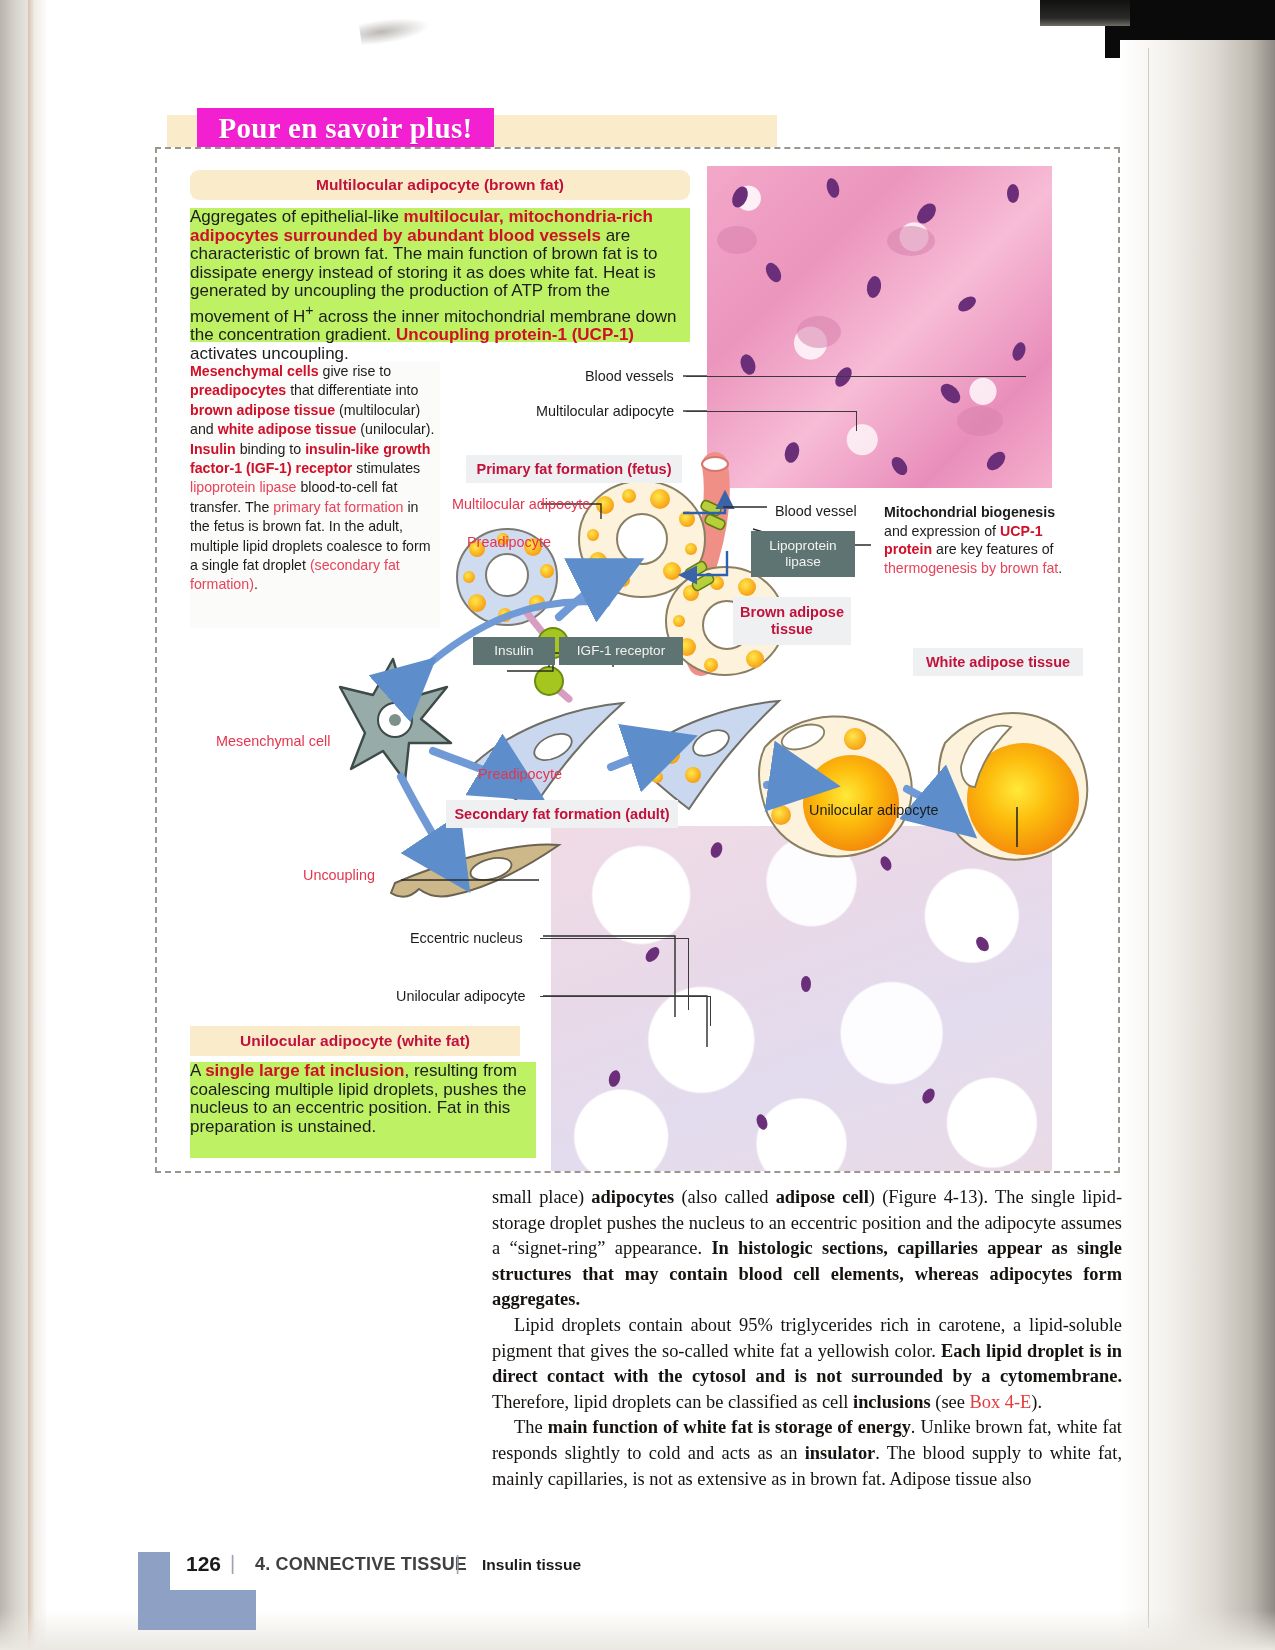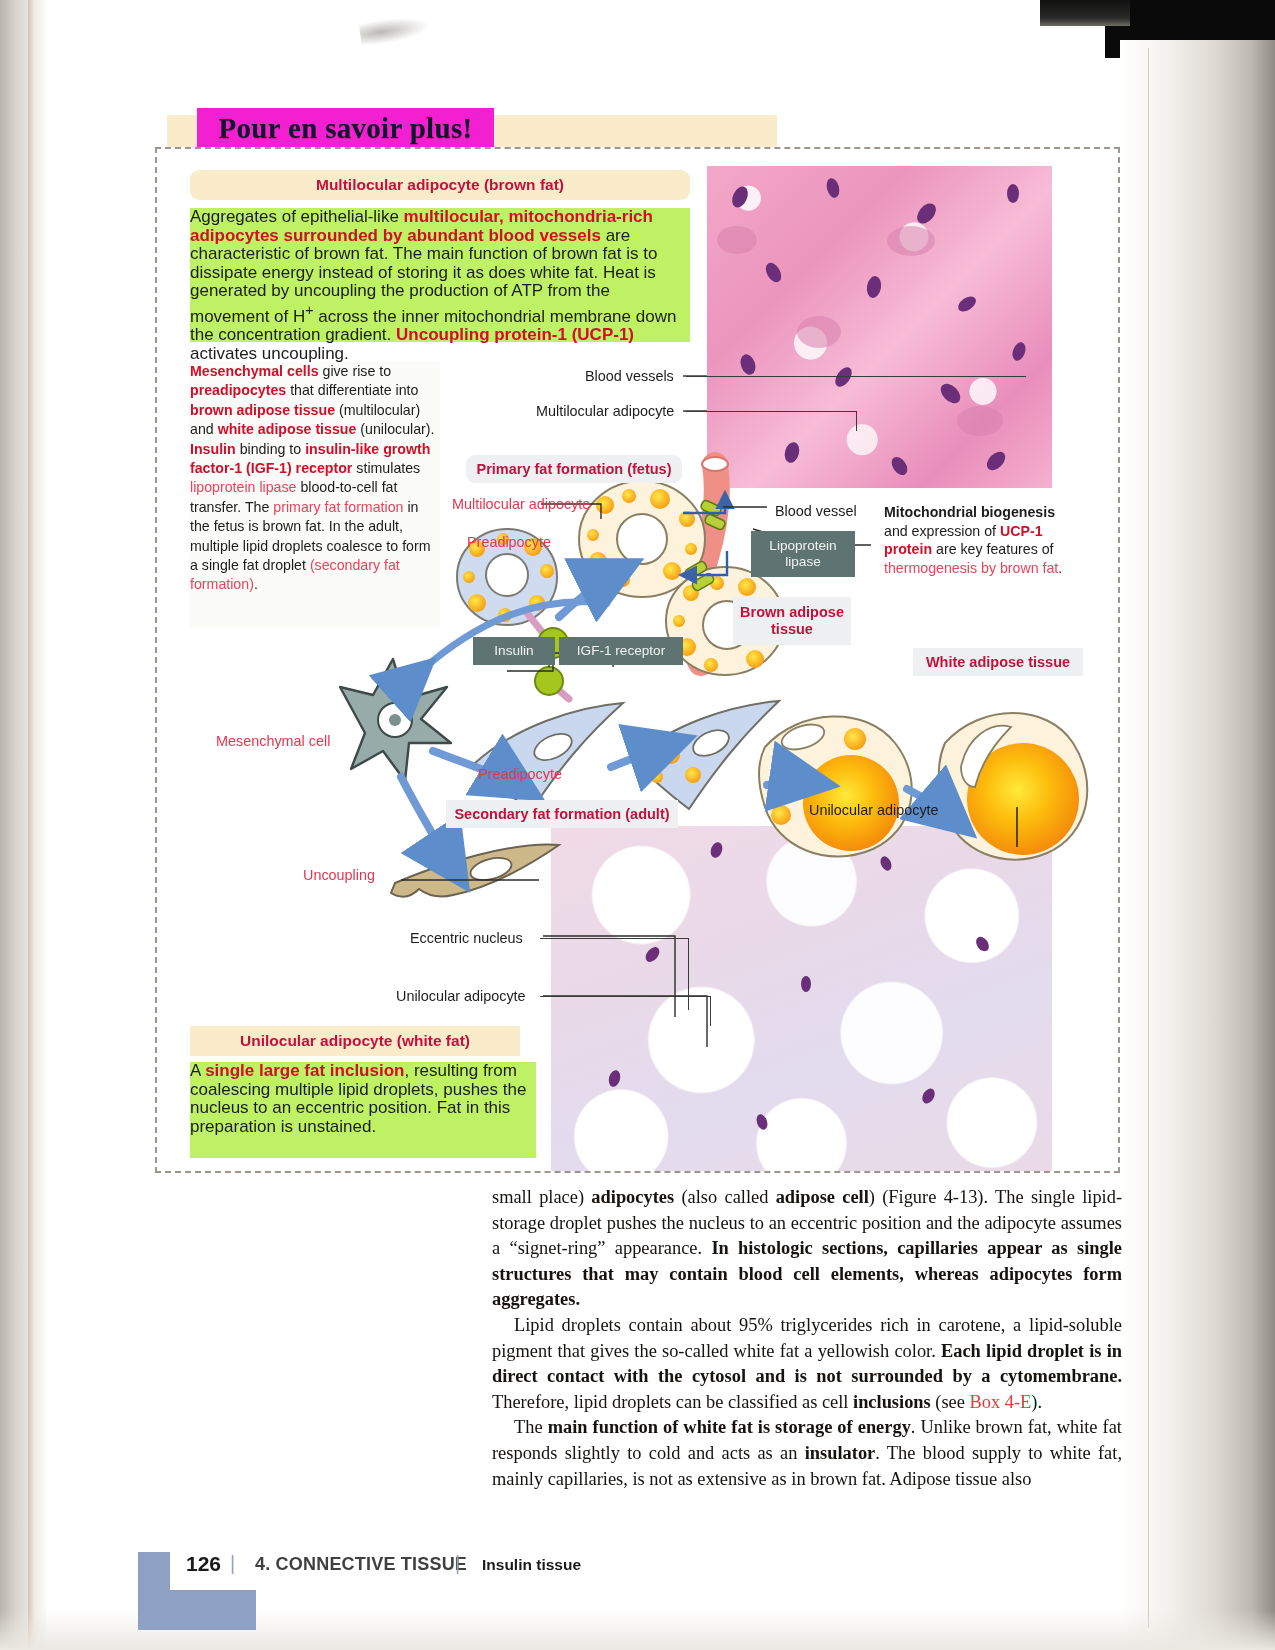--- a/index.html
+++ b/index.html
@@ -63,21 +63,21 @@
     position:absolute;left:167px;top:115px;width:610px;height:34px;
     background:#faeccb;
   }
   #psp-pink{
     position:absolute;left:197px;top:108px;width:297px;height:40px;
     background:#f320d2;
     display:flex;align-items:center;justify-content:center;
   }
   #psp-pink span{
     font-family:"Liberation Serif", serif;
-    font-size:29px;color:#0f172a;font-weight:700;letter-spacing:.3px;
+    font-size:29px;color:#ffffff;font-weight:700;letter-spacing:.3px;
     text-shadow:0 1px 0 rgba(0,0,0,.18);
   }
   #fig-caption{
     position:absolute;left:538px;top:124px;
     font-size:15.5px;color:#b3123a;font-weight:700;letter-spacing:-.2px;
     white-space:nowrap;
     margin-top:24px;
   }
   #fig-caption .num{font-weight:700;}
   #fig-caption .ttl{font-weight:700;}
@@ -383,21 +383,21 @@
 </svg>
 
 <div class="rule" style="left:686px;top:376px;width:340px;"></div>
 <div class="rule" style="left:686px;top:411px;width:170px;"></div>
 <div class="rule-v" style="left:856px;top:411px;height:20px;"></div>
 <div class="rule" style="left:540px;top:938px;width:148px;"></div>
 <div class="rule-v" style="left:688px;top:938px;height:72px;"></div>
 <div class="rule" style="left:540px;top:996px;width:170px;"></div>
 <div class="rule-v" style="left:710px;top:996px;height:30px;"></div>
 
-<div class="gbox" style="left:466px;top:455px;width:216px;height:28px;border-radius:9px;">Primary fat formation (fetus)</div>
+<div class="gbox" style="left:466px;top:455px;width:216px;height:28px;">Primary fat formation (fetus)</div>
 <div class="gbox" style="left:446px;top:800px;width:232px;height:28px;">Secondary fat formation (adult)</div>
 <div class="gbox" style="left:733px;top:589px;width:118px;height:48px;white-space:pre-line;margin-top:8px;">Brown adipose
 tissue</div>
 <div class="gbox" style="left:913px;top:648px;width:170px;height:28px;">White adipose tissue</div>
 
 <div class="dbox" style="left:473px;top:637px;width:82px;height:28px;">Insulin</div>
 <div class="dbox" style="left:559px;top:637px;width:124px;height:28px;">IGF-1 receptor</div>
 <div class="dbox" style="left:751px;top:531px;width:104px;height:46px;white-space:pre-line;">Lipoprotein
 lipase</div>
 

